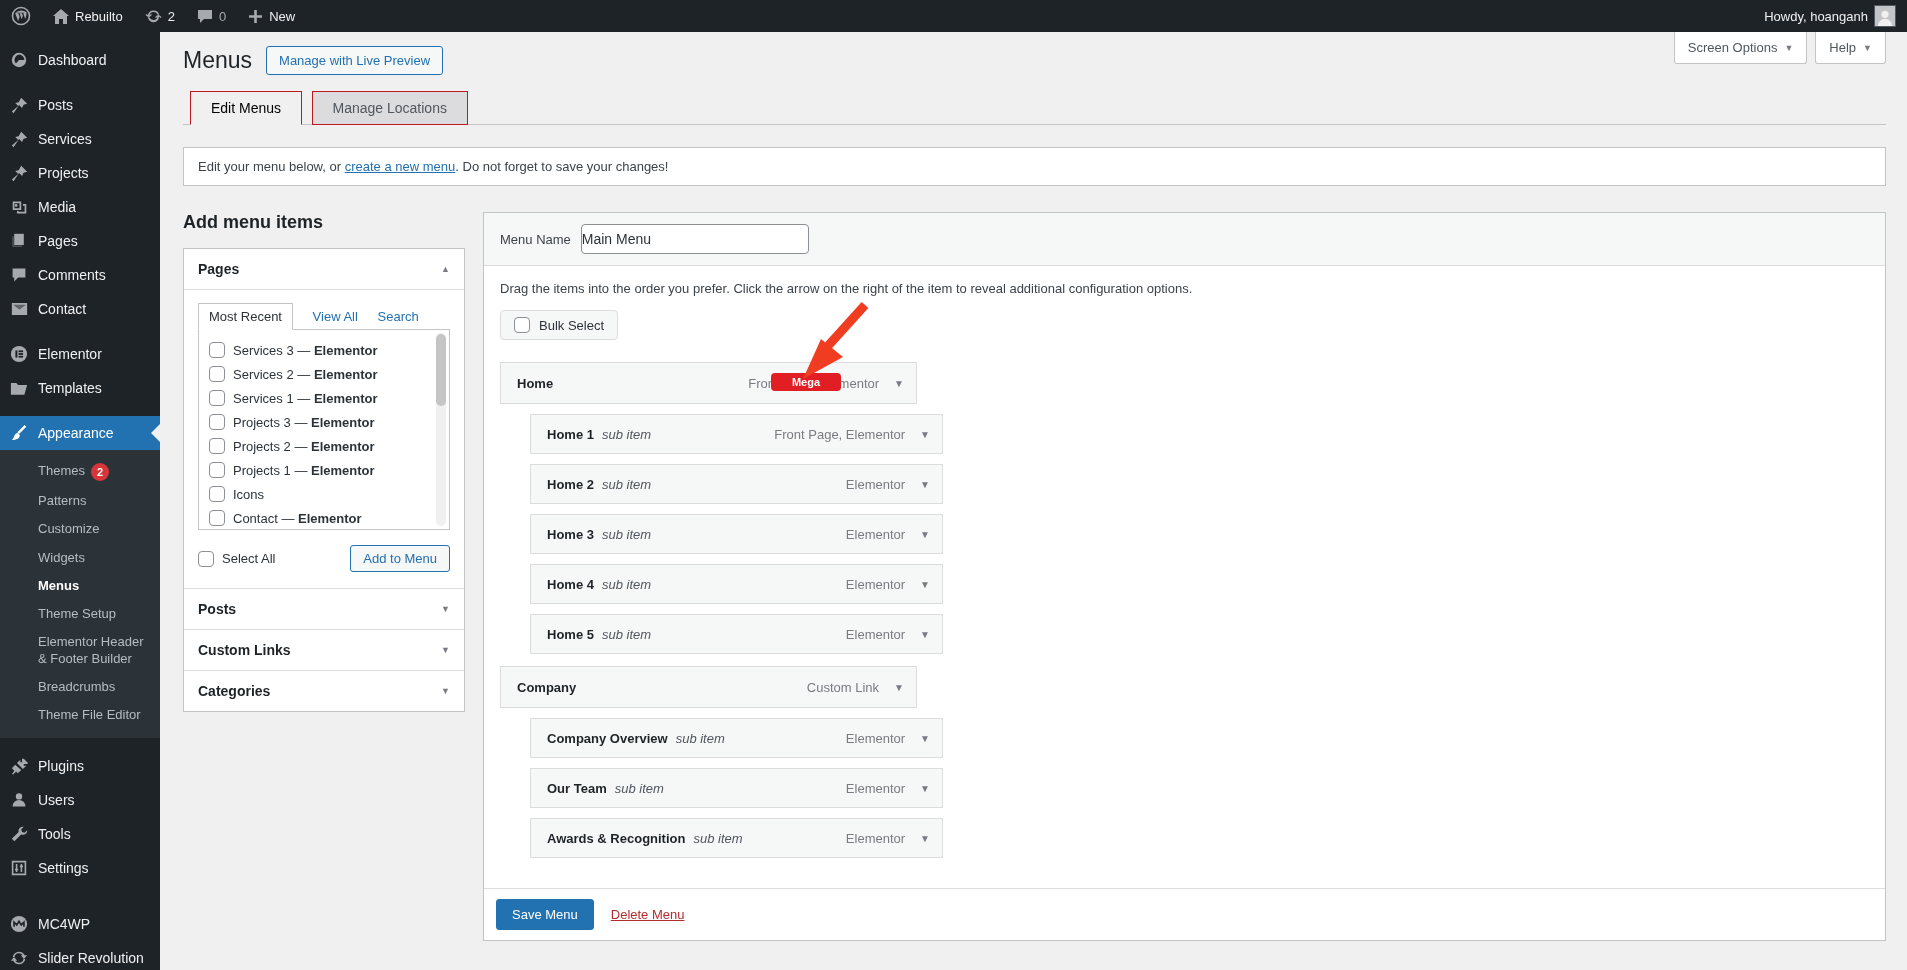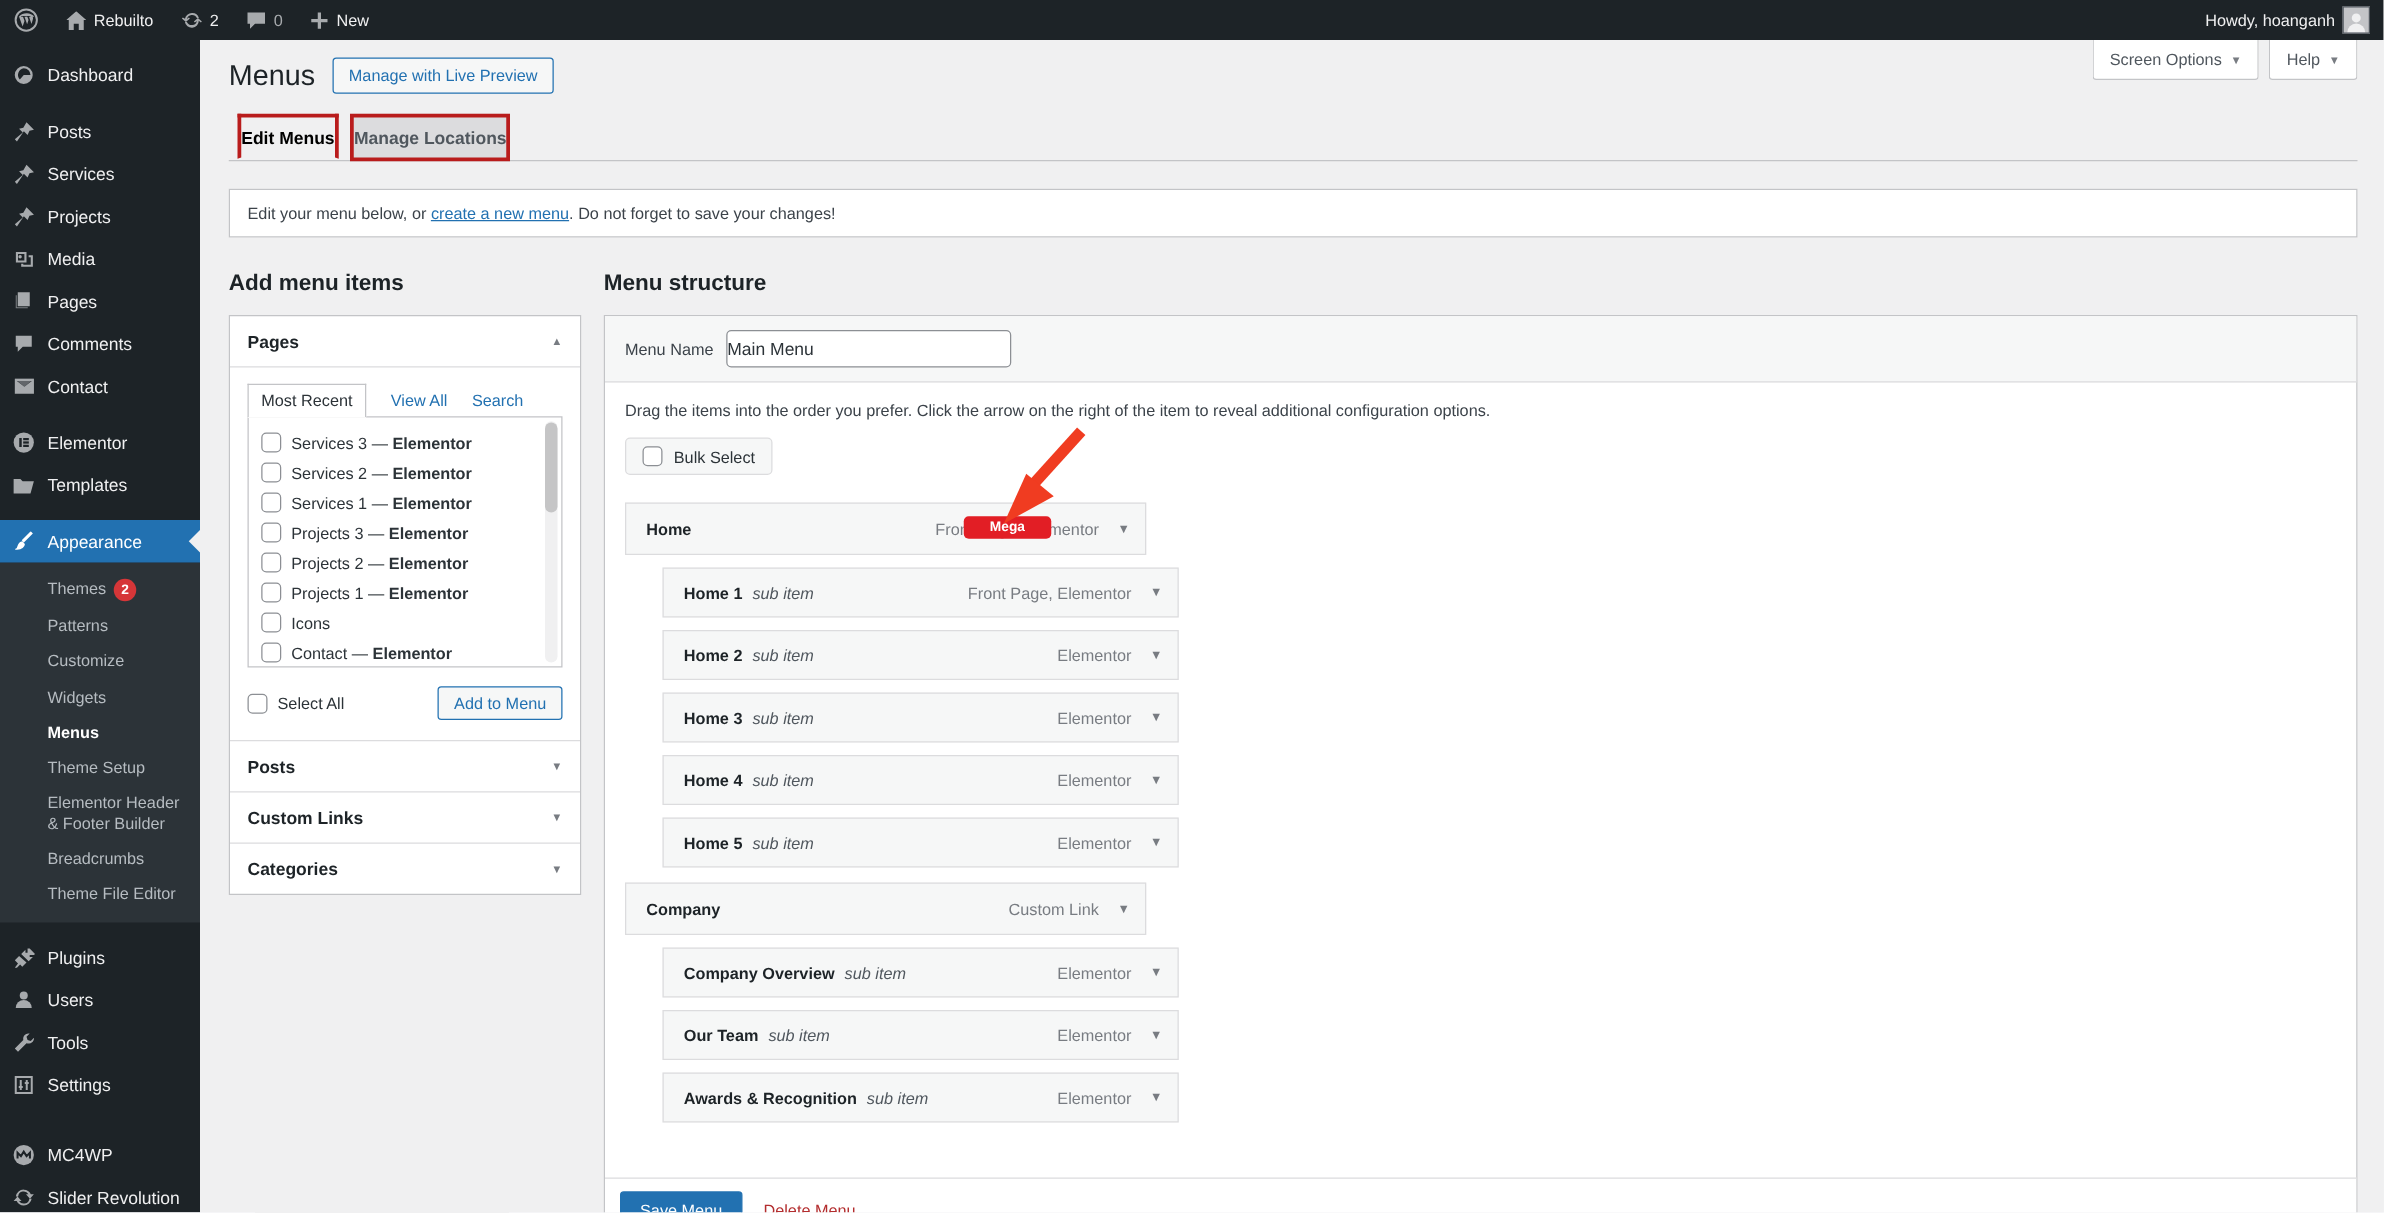--- a/index.html
+++ b/index.html
@@ -33,21 +33,21 @@
   #main { position:absolute; left:160px; top:32px; right:0; bottom:0; padding:0 21px 0 23px; }
   #screen-meta { position:absolute; top:0; right:21px; display:flex; gap:8px; z-index:30; }
   .meta-btn { background:#fff; border:1px solid #c3c4c7; border-top:none; border-radius:0 0 3px 3px; padding:8px 13px; font-size:13px; color:#50575e; display:flex; align-items:center; gap:7px; cursor:pointer; }
   .caret { font-size:9px; color:#787c82; }
 
   .title-row { padding-top:14px; display:flex; align-items:center; gap:14px; }
   h1.page-title { font-size:23px; font-weight:400; color:#1d2327; }
   .title-action { background:#f6f7f7; border:1px solid #2271b1; color:#2271b1; border-radius:3px; padding:6px 12px; font-size:13px; cursor:pointer; }
 
   .nav-tabs { margin-top:16px; border-bottom:1px solid #c3c4c7; padding-left:7px; }
-  .nav-tab { display:inline-block; padding:8px 0; font-size:14px; font-weight:700; background:#dcdcde; border:3px solid #b91c1c; color:#50575e; margin:0 5px -1px 0; cursor:pointer; }
+  .nav-tab { display:inline-block; padding:8px 20px; font-size:14px; font-weight:400; background:#dcdcde; border:1px solid #b91c1c; color:#50575e; margin:0 5px -1px 0; cursor:pointer; }
   .nav-tab.active { background:#f0f0f1; border-bottom:1px solid #f0f0f1; color:#000; }
 
   .notice { margin-top:22px; background:#fff; border:1px solid #c3c4c7; padding:11px 14px; font-size:13px; color:#3c434a; }
   .link { color:#2271b1; text-decoration:underline; cursor:pointer; }
 
   .columns { display:flex; margin-top:26px; align-items:flex-start; }
   h2.col-heading { font-size:18px; font-weight:600; color:#1d2327; margin-bottom:15px; }
 
   
   .col-left { width:282px; flex:0 0 282px; }
@@ -415,21 +415,20 @@
             <span class="caret">▼</span>
           </div>
           <div class="acc-header bordered">
             <span>Categories</span>
             <span class="caret">▼</span>
           </div>
         </div>
       </div>
 
       <div class="col-right">
-        <h2 class="col-heading">Menu structure</h2>
         <div class="menu-panel">
           <div class="name-row">
             <span class="name-label">Menu Name</span>
             <input class="name-input" type="text" value="Main Menu" style="">
           </div>
           <div class="panel-body">
             <div class="instructions">Drag the items into the order you prefer. Click the arrow on the right of the item to reveal additional configuration options.</div>
             <div class="bulk-select">
               <span class="checkbox"></span>
               <span>Bulk Select</span>
@@ -488,21 +487,21 @@
                 <span class="mi-sub">sub item</span>
                 <span class="mi-meta">Elementor</span>
                 <span class="mi-toggle">▼</span>
               </div>
               <div class="menu-row sub">
                 <span class="mi-title">Our Team</span>
                 <span class="mi-sub">sub item</span>
                 <span class="mi-meta">Elementor</span>
                 <span class="mi-toggle">▼</span>
               </div>
-              <div class="menu-row sub" style="margin-bottom:18px;">
+              <div class="menu-row sub" style="margin-bottom:4px;">
                 <span class="mi-title">Awards &amp; Recognition</span>
                 <span class="mi-sub">sub item</span>
                 <span class="mi-meta">Elementor</span>
                 <span class="mi-toggle">▼</span>
               </div>
 
             </div>
           </div>
           <div class="panel-footer">
             <button class="btn-primary">Save Menu</button>

